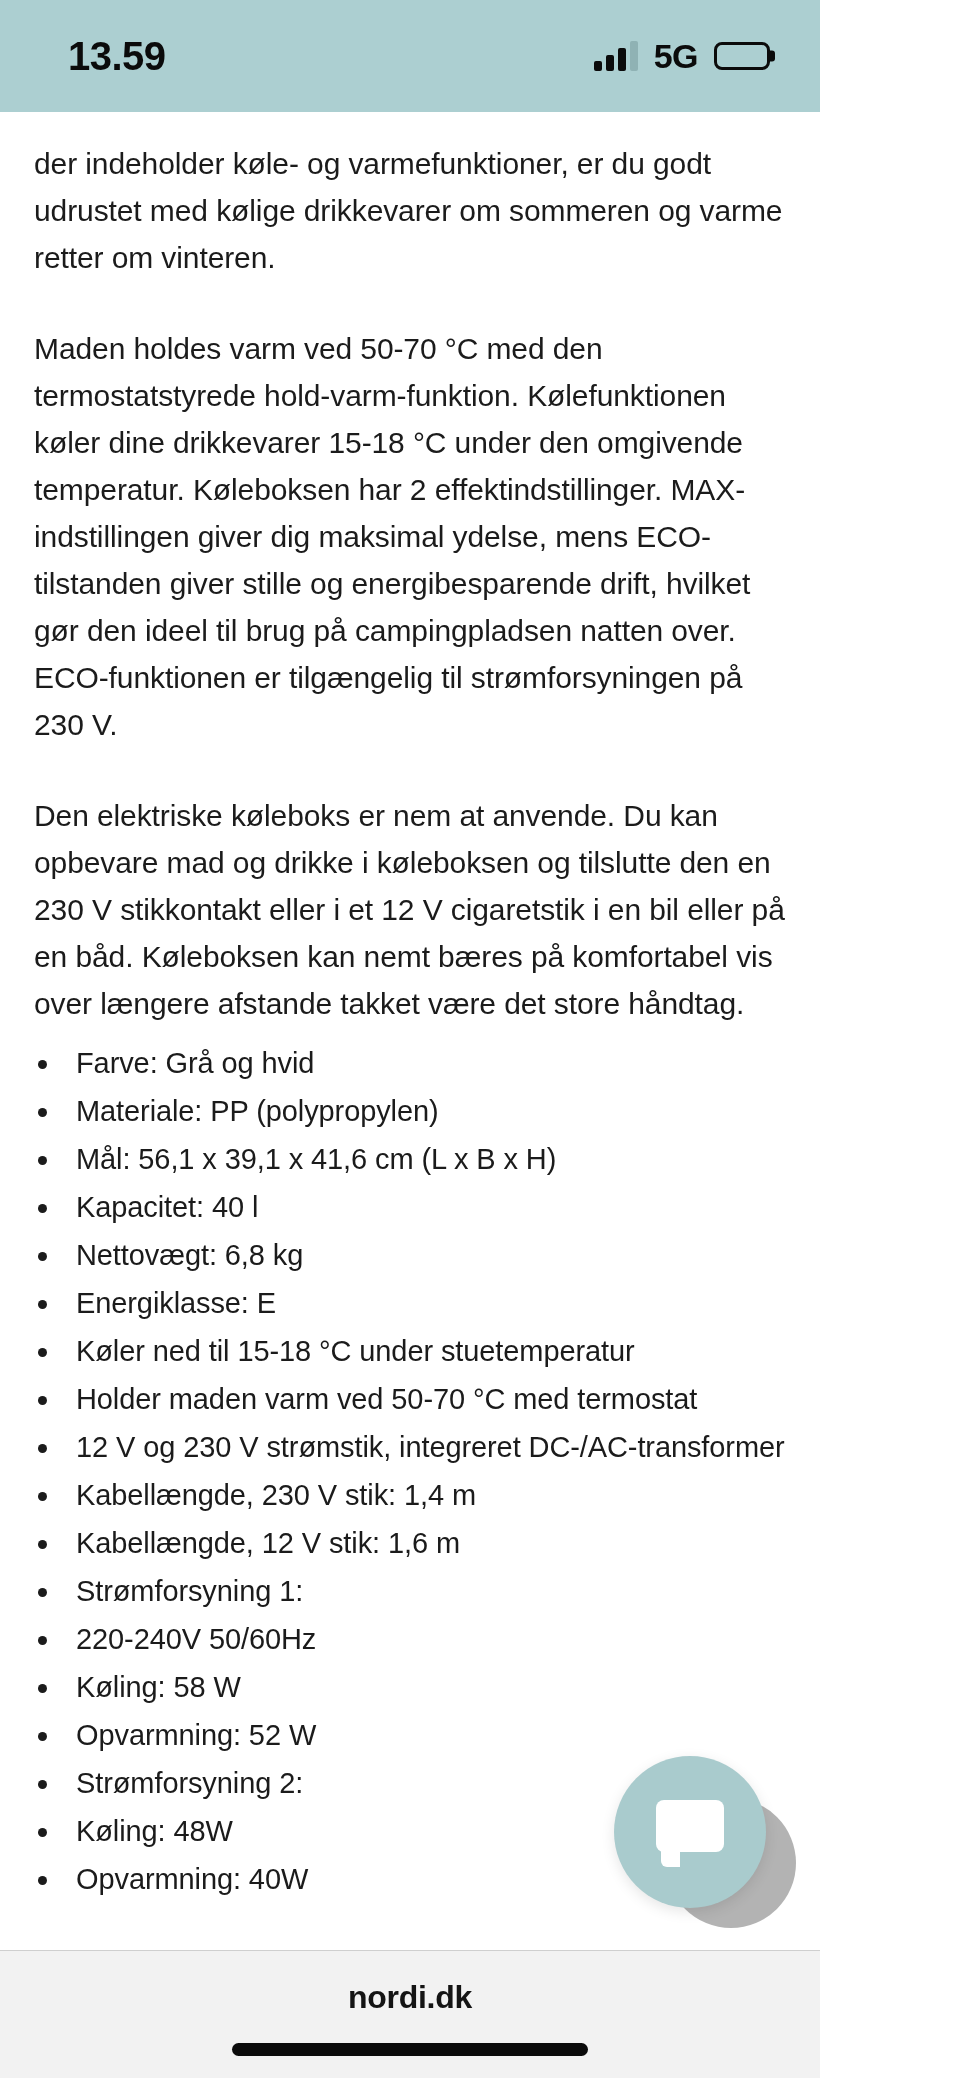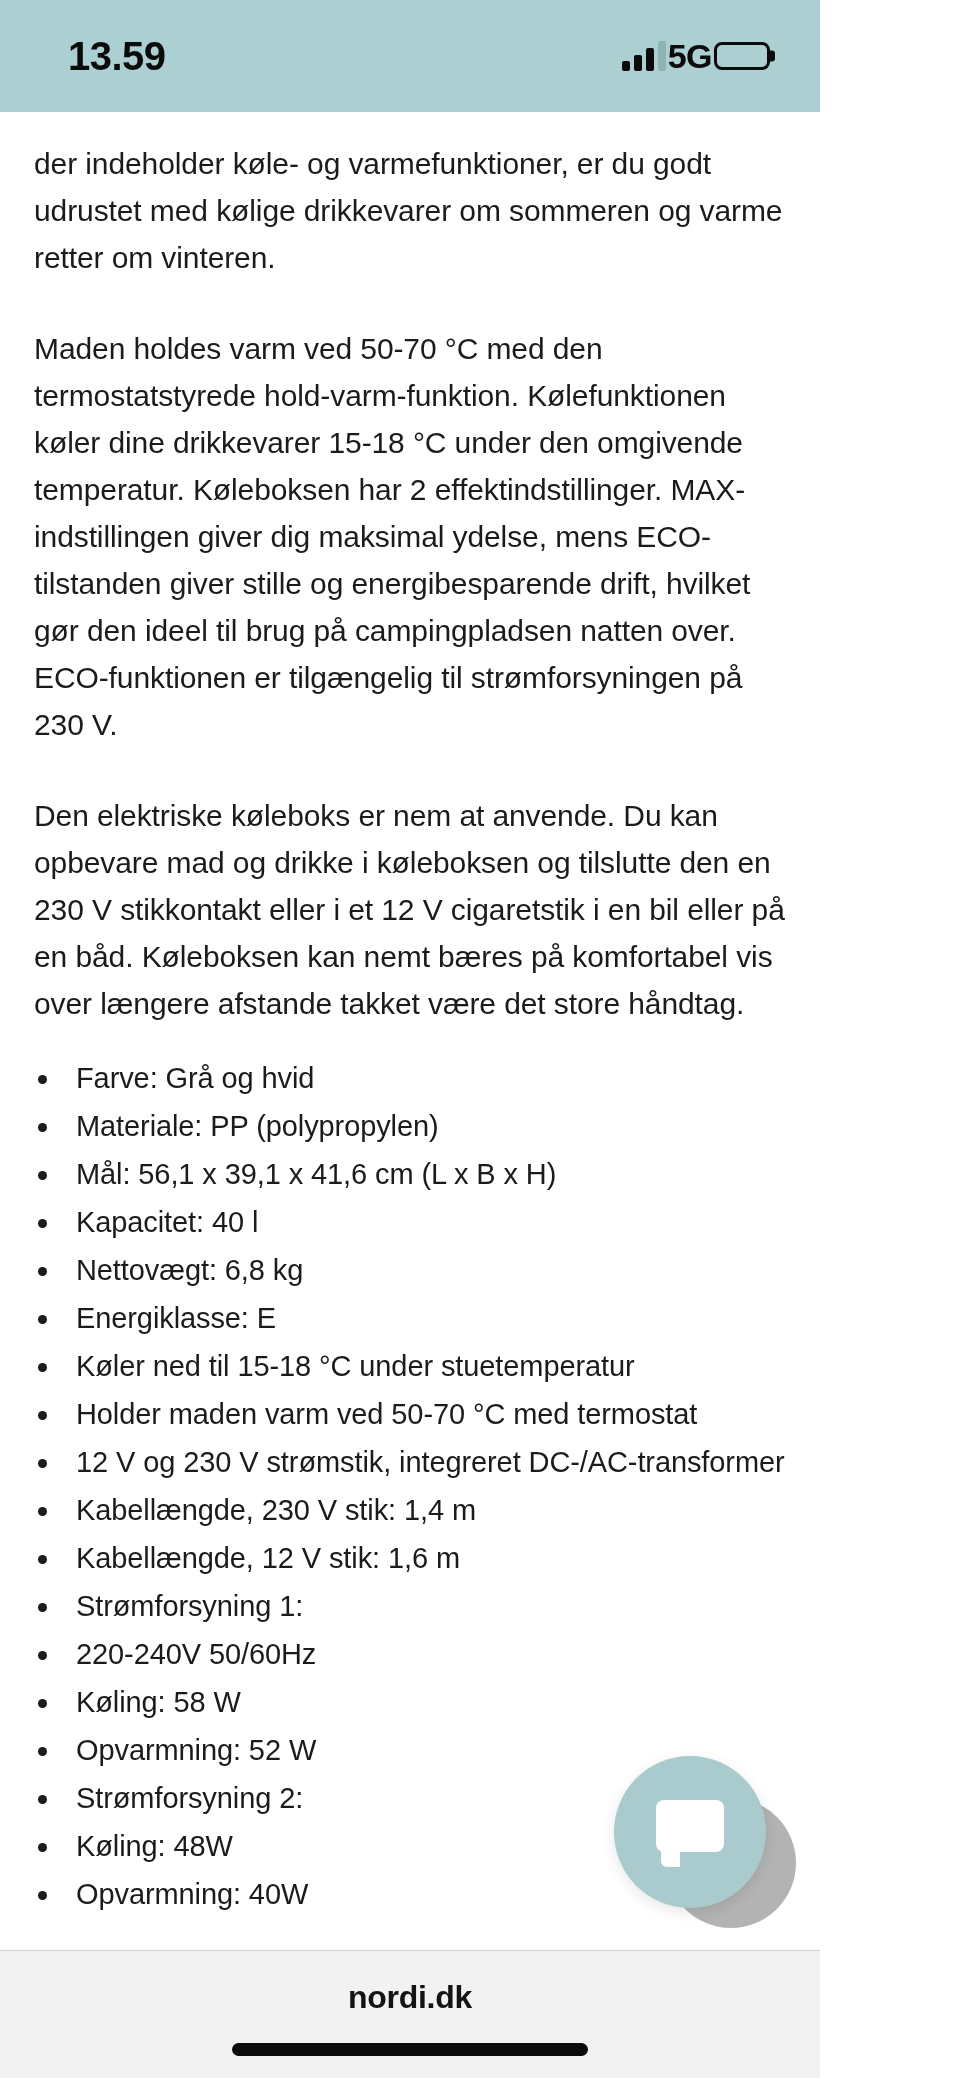--- a/index.html
+++ b/index.html
@@ -38,21 +38,21 @@
     font-size: 40px;
     font-weight: 700;
     color: #0b0b0b;
     letter-spacing: -0.5px;
     line-height: 1;
   }
 
   .status-right {
     display: flex;
     align-items: center;
-    gap: 2px;
+    gap: 16px;
   }
 
   .signal-bars {
     display: flex;
     align-items: flex-end;
     gap: 4px;
     height: 30px;
   }
   .signal-bars i {
     display: block;
@@ -110,21 +110,21 @@
     font-size: 30px;
     line-height: 47px;
     color: #1b1b1b;
     margin-bottom: 44px;
     letter-spacing: -0.1px;
   }
   .para:last-of-type { margin-bottom: 0; }
 
   .spec-list {
     list-style: none;
-    margin-top: 27px;
+    margin-top: 12px;
   }
   .spec-list li {
     position: relative;
     font-size: 29px;
     line-height: 48px;
     color: #1b1b1b;
     padding-left: 42px;
     letter-spacing: -0.1px;
     white-space: nowrap;
   }

